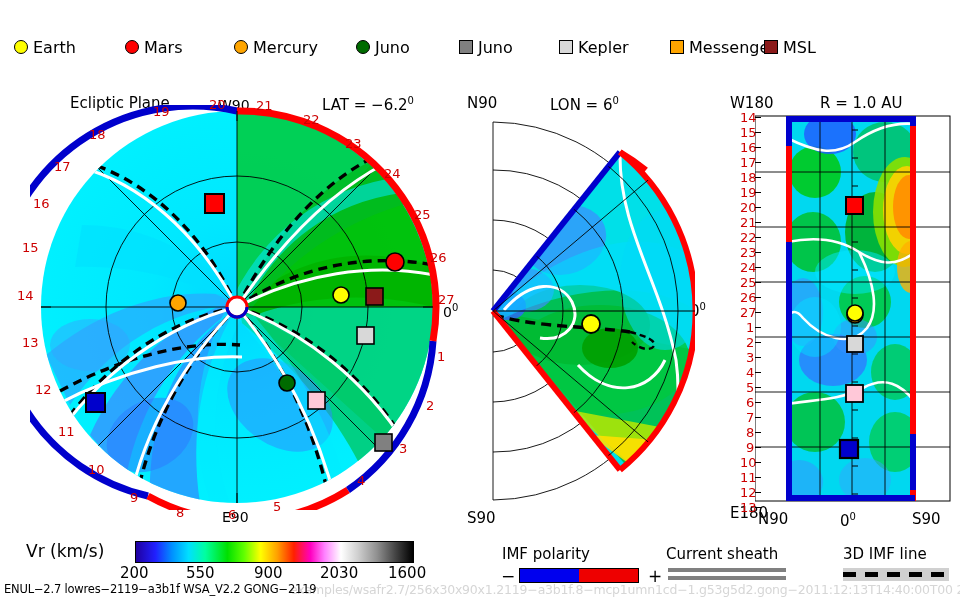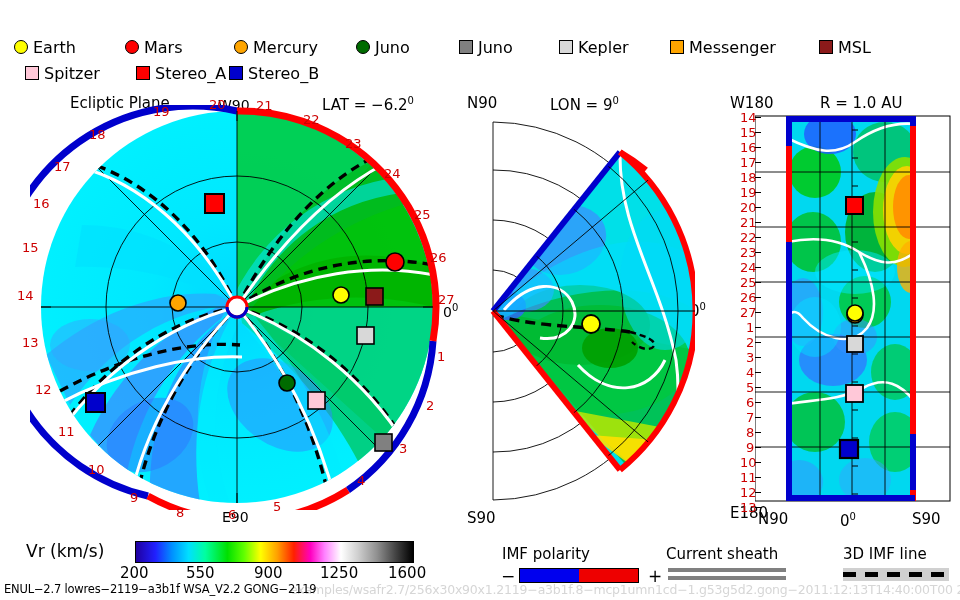--- a/index.html
+++ b/index.html
@@ -87,40 +87,26 @@
       <span class="leg-lab">Juno</span>
       </div>
     <div class="leg-item" style="left:559px">
       <span class="leg-sym" style="background:#D8D8D8"></span>
       <span class="leg-lab">Kepler</span>
       </div>
     <div class="leg-item" style="left:670px">
       <span class="leg-sym" style="background:#FFA500"></span>
       <span class="leg-lab">Messenger</span>
       </div>
-    <div class="leg-item" style="left:819px">
+    <div class="leg-item" style="left:764px">
       <span class="leg-sym" style="background:#8B1A1A"></span>
       <span class="leg-lab">MSL</span>
       </div>
   </div>
 
-  <div class="leg-row" style="left:0;top:64px;width:960px;">
-    <div class="leg-item" style="left:25px">
-      <span class="leg-sym" style="background:#FFC8D8"></span>
-      <span class="leg-lab">Spitzer</span>
-      </div>
-    <div class="leg-item" style="left:136px">
-      <span class="leg-sym" style="background:#FF0000"></span>
-      <span class="leg-lab">Stereo_A</span>
-      </div>
-    <div class="leg-item" style="left:229px">
-      <span class="leg-sym" style="background:#0000CC"></span>
-      <span class="leg-lab">Stereo_B</span>
-      </div>
-  </div>
 
   <div class="abs txt ptitle" style="left:58px;top:96px;">Ecliptic Plane</div>
   <div class="abs txt ptitle" style="left:310px;top:96px;"><span>LAT =  −6.2</span><span class="sup">0</span></div>
   <div class="abs txt" style="left:218px;top:98px;font-size:14px;">W90</div>
   <div class="abs txt" style="left:222px;top:510px;font-size:14px;">E90</div>
   <div class="abs txt" style="left:443px;top:303px;font-size:14px;"><span>0</span><span class="sup">0</span></div>
 
   <svg class="abs" style="left:30px;top:105px;" width="420" height="405" viewBox="0 0 420 405">
     <defs>
       <clipPath id="ecl-clip">
@@ -244,21 +230,21 @@
     <span class="tick-red" style="left:22px;top:335px">13</span>
     <span class="tick-red" style="left:17px;top:288px">14</span>
     <span class="tick-red" style="left:22px;top:240px">15</span>
     <span class="tick-red" style="left:33px;top:196px">16</span>
     <span class="tick-red" style="left:54px;top:159px">17</span>
     <span class="tick-red" style="left:89px;top:127px">18</span>
     <span class="tick-red" style="left:153px;top:104px">19</span>
   </div>
 
   <div class="abs txt" style="left:467px;top:96px;font-size:15px;">N90</div>
-  <div class="abs txt ptitle" style="left:538px;top:96px;"><span>LON = 9</span><span class="sup">0</span></div>
+  <div class="abs txt ptitle" style="left:538px;top:96px;"><span>LON = 6</span><span class="sup">0</span></div>
   <div class="abs txt" style="left:467px;top:511px;font-size:15px;">S90</div>
   <div class="abs txt" style="left:690px;top:302px;font-size:15px;"><span>0</span><span class="sup">0</span></div>
 
   <svg class="abs" style="left:460px;top:110px;" width="235" height="400" viewBox="0 0 235 400">
     <defs>
       <clipPath id="mer-clip">
         <path d="M33,201 L160,42 A205,205 0 0,1 160,360 Z"></path>
       </clipPath>
     </defs>
 
@@ -484,21 +470,21 @@
       <span style="position: absolute; left: 755px; top: 507px; width: 6px; height: 1px; background: rgb(0, 0, 0);"></span>
     </div>
 
   <div id="vr-label" class="txt">Vr (km/s)</div>
   <div id="cbar-wrap">
       <div id="cbar"></div>
     </div>
   <span class="cb-tick" style="left:120px">200</span>
   <span class="cb-tick" style="left:186px">550</span>
   <span class="cb-tick" style="left:254px">900</span>
-  <span class="cb-tick" style="left:320px">1250</span>
+  <span class="cb-tick" style="left:320px">2030</span>
   <span class="cb-tick" style="left:388px">1600</span>
 
   <div class="bl-title" style="left:502px;top:545px">IMF polarity</div>
   <span class="pol-sign" style="left:501px">−</span>
   <div id="pol-bar">
       <div class="neg"></div>
       <div class="pos"></div>
     </div>
   <span class="pol-sign" style="left:648px">+</span>
 

